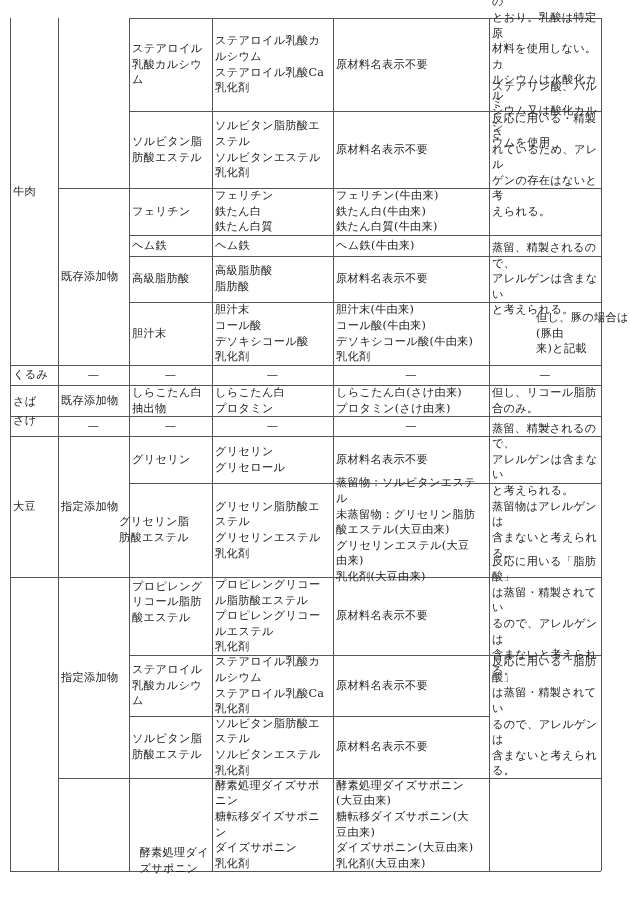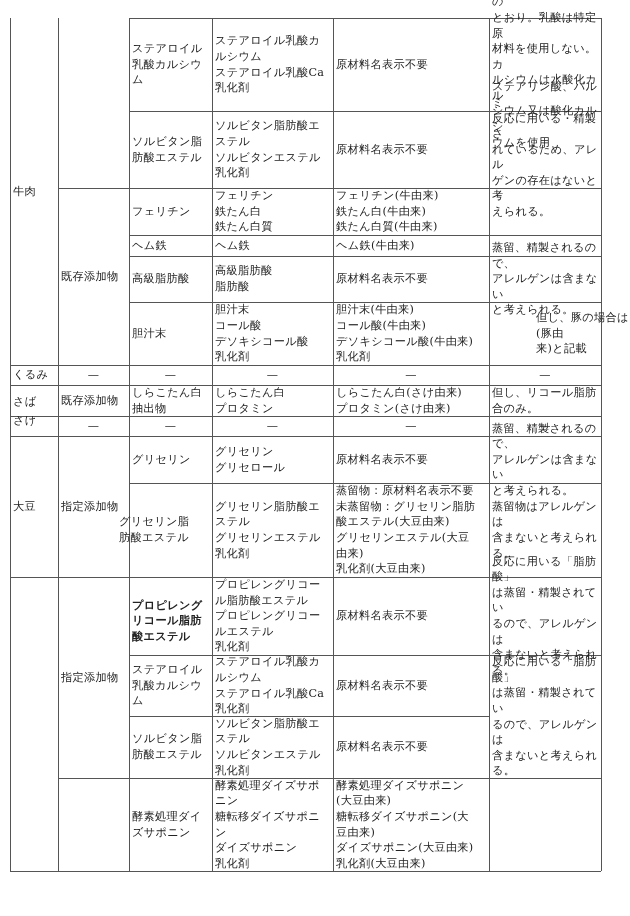--- a/index.html
+++ b/index.html
@@ -247,38 +247,38 @@
       <span>グリセリン脂
 肪酸エステル</span>
     </div>
   <div class="c" style="left:212px;top:483px;width:121px;height:94px;">
       <span>グリセリン脂肪酸エ
 ステル
 グリセリンエステル
 乳化剤</span>
     </div>
   <div class="c" style="left:333px;top:483px;width:156px;height:94px;">
-      <span>蒸留物：原材料名表示不要
+      <span>蒸留物：ソルビタンエステル
 未蒸留物：グリセリン脂肪
 酸エステル(大豆由来)
 グリセリンエステル(大豆
 由来)
 乳化剤(大豆由来)</span>
     </div>
   <div class="c" style="left:489px;top:483px;width:112px;height:94px;">
       <span>蒸留物はアレルゲンは
 含まないと考えられ
 る。</span>
     </div>
 
   <div class="c" style="left:58px;top:577px;width:71px;height:201px;">
       <span>指定添加物</span>
     </div>
 
-  <div class="c" style="left:129px;top:582px;width:83px;height:78px;font-weight:bold;">
+  <div class="c" style="left:129px;top:563px;width:83px;height:78px;">
       <span>プロピレング
 リコール脂肪
 酸エステル</span>
     </div>
   <div class="c" style="left:212px;top:577px;width:121px;height:78px;">
       <span>プロピレングリコー
 ル脂肪酸エステル
 プロピレングリコー
 ルエステル
 乳化剤</span>
@@ -323,21 +323,21 @@
   <div class="c" style="left:212px;top:716px;width:121px;height:62px;">
       <span>ソルビタン脂肪酸エ
 ステル
 ソルビタンエステル
 乳化剤</span>
     </div>
   <div class="c" style="left:333px;top:716px;width:156px;height:62px;">
       <span>原材料名表示不要</span>
     </div>
 
-  <div class="c" style="left:129px;top:778px;width:83px;height:93px;">
+  <div class="c" style="left:129px;top:814px;width:83px;height:93px;justify-content:flex-end;">
       <span>酵素処理ダイ
 ズサポニン</span>
     </div>
   <div class="c" style="left:212px;top:778px;width:121px;height:93px;">
       <span>酵素処理ダイズサポ
 ニン
 糖転移ダイズサポニ
 ン
 ダイズサポニン
 乳化剤</span>

